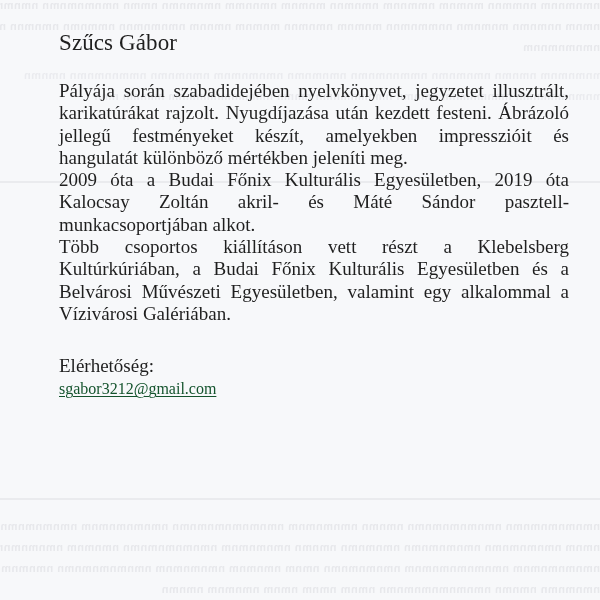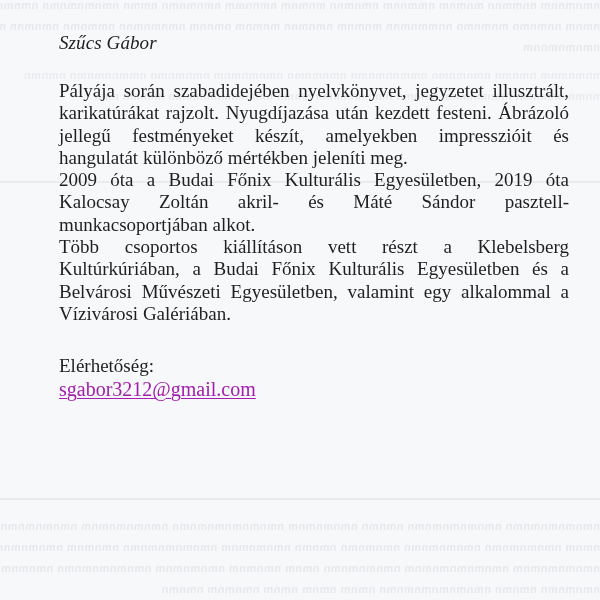--- a/index.html
+++ b/index.html
@@ -40,46 +40,45 @@
       height: 2px;
       background: rgba(140,145,160,0.12);
     }
     .page {
       position: absolute;
       left: 59px;
       top: 32px;
       width: 510px;
     }
     .name {
-      font-size: 19px;
+      font-size: 23px;
       line-height: 22px;
       margin: 0 0 26px 0;
       font-weight: normal;
       letter-spacing: 0.1px;
-      font-style: italic;
     }
     .para {
       font-size: 19px;
       line-height: 22.3px;
       margin: 0;
       text-align: justify;
       text-align-last: left;
     }
     .para.spaced { margin-top: 0; }
     .gap-lg { height: 30px; }
     .contact-label {
       font-size: 19px;
       line-height: 22px;
       margin: 0;
       font-family: Liberation Serif, serif;
     }
     .email {
-      font-size: 20px;
+      font-size: 16px;
       line-height: 24px;
-      color: #a21caf;
+      color: #14532d;
       text-decoration: underline;
       text-underline-offset: 2px;
       text-decoration-thickness: 1px;
       cursor: pointer;
       font-family: Liberation Serif, serif;
     }
   </style>
 </head>
 <body>
 

